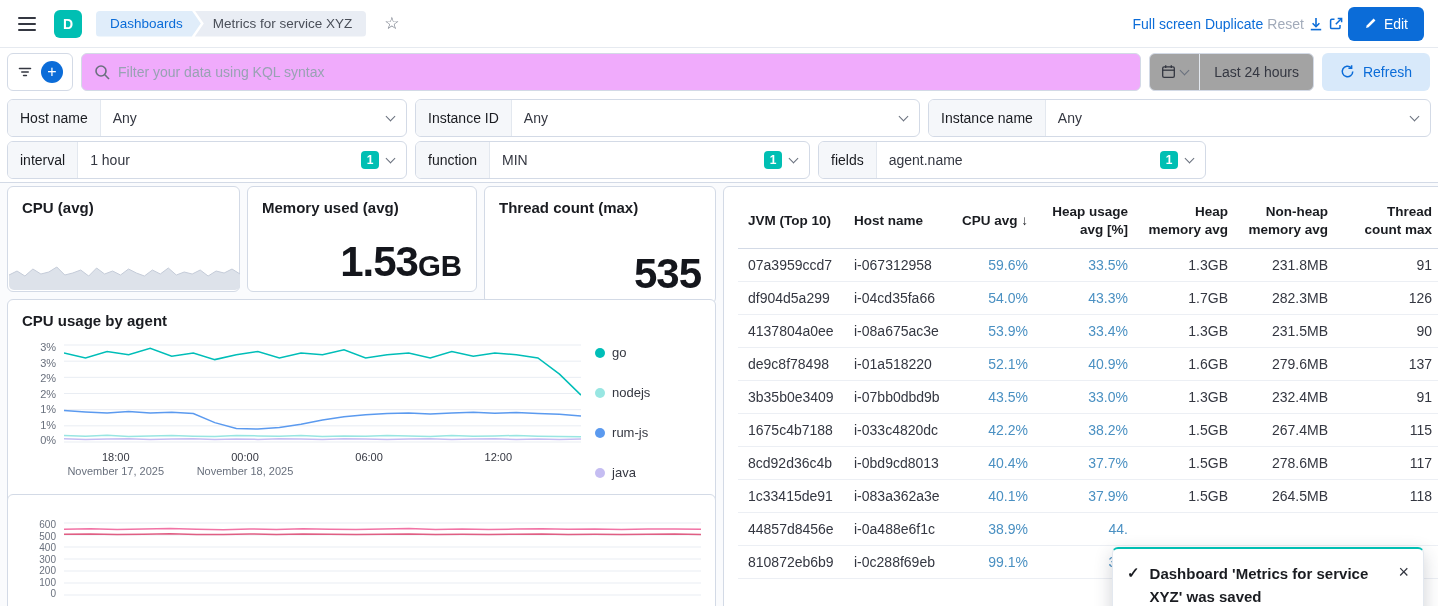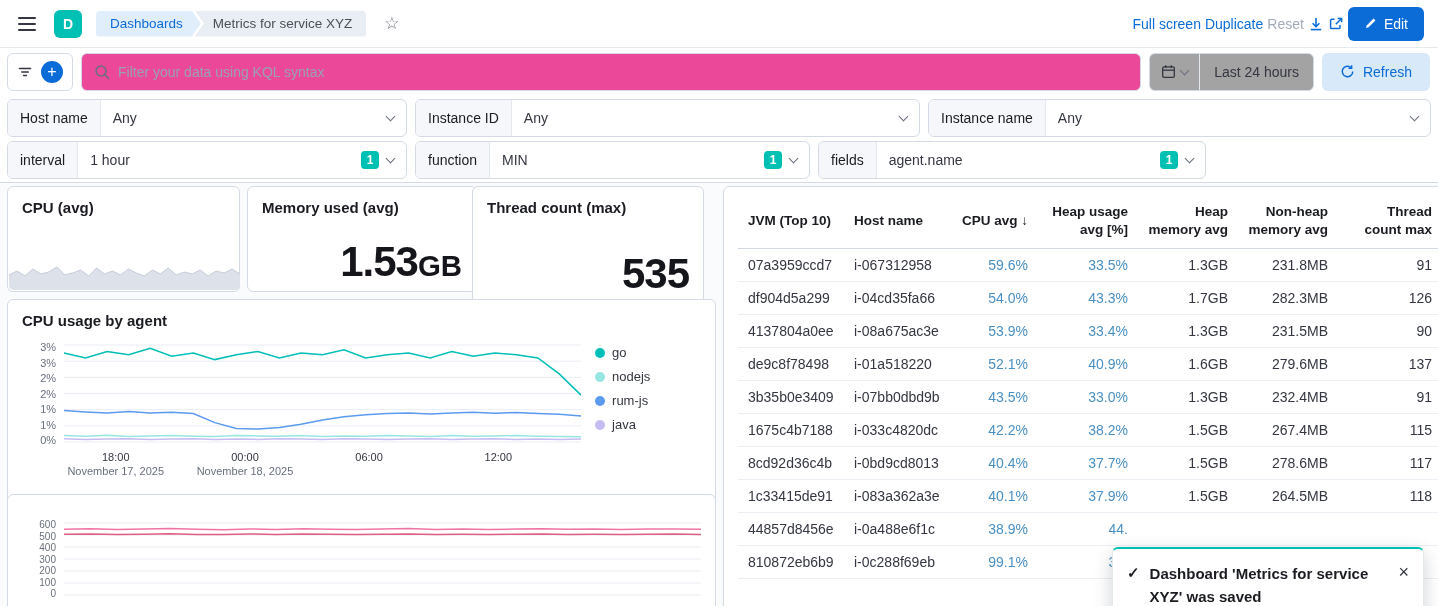--- a/index.html
+++ b/index.html
@@ -23,21 +23,21 @@
   .top-actions{margin-left:auto;display:flex;align-items:center;gap:4px}
   .top-link{color:#0b6cd8;font-size:14px;cursor:pointer;white-space:nowrap}
   .top-link.duplicate{font-weight:500}
   .top-link.disabled{color:#a2abba;cursor:default}
   .icon-link{display:flex;align-items:center;cursor:pointer}
   .edit-btn{display:flex;align-items:center;gap:7px;background:#0b6cd8;color:#fff;font-size:14px;font-weight:500;height:34px;padding:0 16px;border-radius:6px;cursor:pointer}
   
   .querybar{position:absolute;top:48px;left:0;right:0;height:47px;display:flex;align-items:center;padding:0 7px;gap:8px;background:#fff}
   .iconbox{height:38px;border:1px solid #d3dae6;border-radius:6px;display:flex;align-items:center;gap:8px;padding:0 9px;background:#fff}
   .plus-btn{width:22px;height:22px;border-radius:50%;background:#0b6cd8;color:#fff;font-size:16px;line-height:1;display:flex;align-items:center;justify-content:center;cursor:pointer}
-  .kql{flex:1;height:38px;border:1px solid #d3dae6;border-radius:6px;background:#ec4899;display:flex;align-items:center;gap:8px;padding:0 12px}
+  .kql{flex:1;height:38px;border:1px solid #d3dae6;border-radius:6px;background:#f0abfc;display:flex;align-items:center;gap:8px;padding:0 12px}
   .kql input{border:none;outline:none;flex:1;font-size:14px;font-family:inherit;color:#343741;background:transparent}
   .kql input::placeholder{color:#98a2b3}
   .dategroup{height:38px;border:1px solid #d3dae6;border-radius:6px;display:flex;align-items:stretch;background:#a3a3a3}
   .cal-seg{display:flex;align-items:center;gap:5px;padding:0 11px;border-right:1px solid #e3e8ef;cursor:pointer}
   .range-seg{display:flex;align-items:center;padding:0 14px;color:#343741;cursor:pointer;white-space:nowrap}
   .refresh-btn{height:38px;border-radius:6px;background:#d8e9fa;color:#0b6cd8;font-weight:500;display:flex;align-items:center;gap:8px;padding:0 18px;cursor:pointer;margin-right:1px}
   .chev{width:7px;height:7px;border-right:1.6px solid #69707d;border-bottom:1.6px solid #69707d;transform:rotate(45deg);flex:none;margin-bottom:3px}
   
   .ctl-row{position:absolute;left:7px;display:flex;gap:8px}
   .ctl-row.r1{top:99px}
@@ -45,36 +45,36 @@
   .control{display:flex;align-items:center;height:38px;background:#fff;border:1px solid #d3dae6;border-radius:6px;overflow:hidden;cursor:pointer}
   .ctl-label{padding:0 12px;background:#f5f7fa;border-right:1px solid #e3e8ef;height:100%;display:flex;align-items:center;color:#1a1c21;font-weight:500;white-space:nowrap}
   .ctl-value{padding:0 12px;flex:1;color:#343741;white-space:nowrap;overflow:hidden}
   .badge{min-width:18px;height:18px;border-radius:4px;background:#00bfb3;color:#fff;font-size:12px;font-weight:700;display:flex;align-items:center;justify-content:center;padding:0 5px;margin-right:8px}
   .control .chev{margin-right:12px}
   
   .panel{position:absolute;background:#fff;border:1px solid #d3dae6;border-radius:6px;padding:12px 14px}
   .panel-title{font-size:15px;font-weight:700;color:#1a1c21}
   #p-cpu{left:7px;top:186px;width:233px;height:106px}
   #p-mem{left:247px;top:186px;width:230px;height:106px}
-  #p-thr{left:472px;top:186px;width:232px;height:118px}
+  #p-thr{left:484px;top:186px;width:232px;height:118px}
   #p-cpuchart{left:7px;top:299px;width:709px;height:209px}
   #p-threadchart{left:7px;top:494px;width:709px;height:170px}
   #p-table{left:723px;top:186px;width:737px;height:478px;padding:6px 14px}
   .metric-value{position:absolute;right:14px;bottom:8px;font-size:42px;font-weight:700;color:#14161c;letter-spacing:-1px;line-height:1;z-index:2}
   .metric-value .unit{font-size:0.7em;letter-spacing:0}
   .spark{position:absolute;left:1px;right:1px;bottom:1px;height:28px;z-index:1;border-radius:0 0 5px 5px;overflow:hidden}
   .chart-row{display:flex;margin-top:12px}
   .y-axis{display:flex;flex-direction:column;justify-content:space-between;align-items:flex-end;width:44px;padding-right:8px;font-size:11px;color:#69707d}
   .y-axis.cpu{height:105px}
   .y-axis.threads{height:80px;font-size:10px}
   .plot{display:flex;flex-direction:column}
   .x-axis{position:relative;height:30px;margin-top:5px;font-size:11px;color:#343741}
   .xtick{position:absolute;transform:translateX(-50%);text-align:center;white-space:nowrap}
   .xdate{color:#69707d;margin-top:2px}
-  .legend{width:112px;margin-left:14px;display:flex;flex-direction:column;gap:9px;padding-top:4px}
+  .legend{width:112px;margin-left:14px;display:flex;flex-direction:column;gap:25px;padding-top:4px}
   .legend-item{display:flex;align-items:center;gap:7px;font-size:13px;color:#343741;cursor:pointer}
   .legend-dot{width:10px;height:10px;border-radius:50%;flex:none}
   
   table{border-collapse:collapse;table-layout:fixed;width:704px;font-size:14px}
   th,td{padding:8px 10px;overflow:hidden;white-space:nowrap}
   thead th{font-size:13.5px;font-weight:600;color:#1a1c21;white-space:normal;line-height:1.3;vertical-align:middle;padding-top:10px;padding-bottom:10px;border-bottom:1px solid #d3dae6;cursor:pointer}
   tbody td{border-bottom:1px solid #eceff4;color:#343741}
   .num{text-align:right}
   .txt{text-align:left}
   

